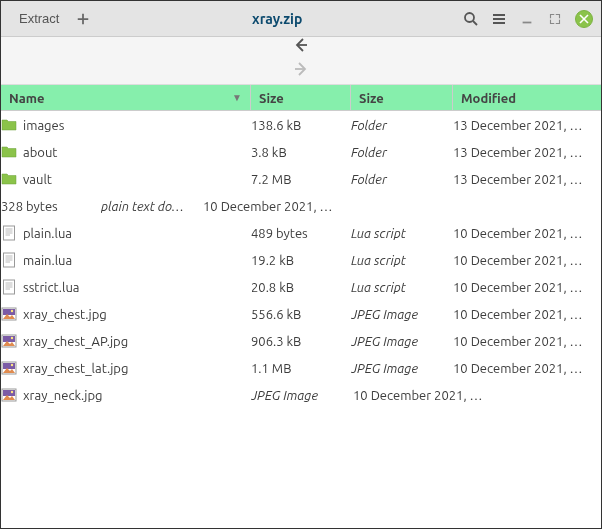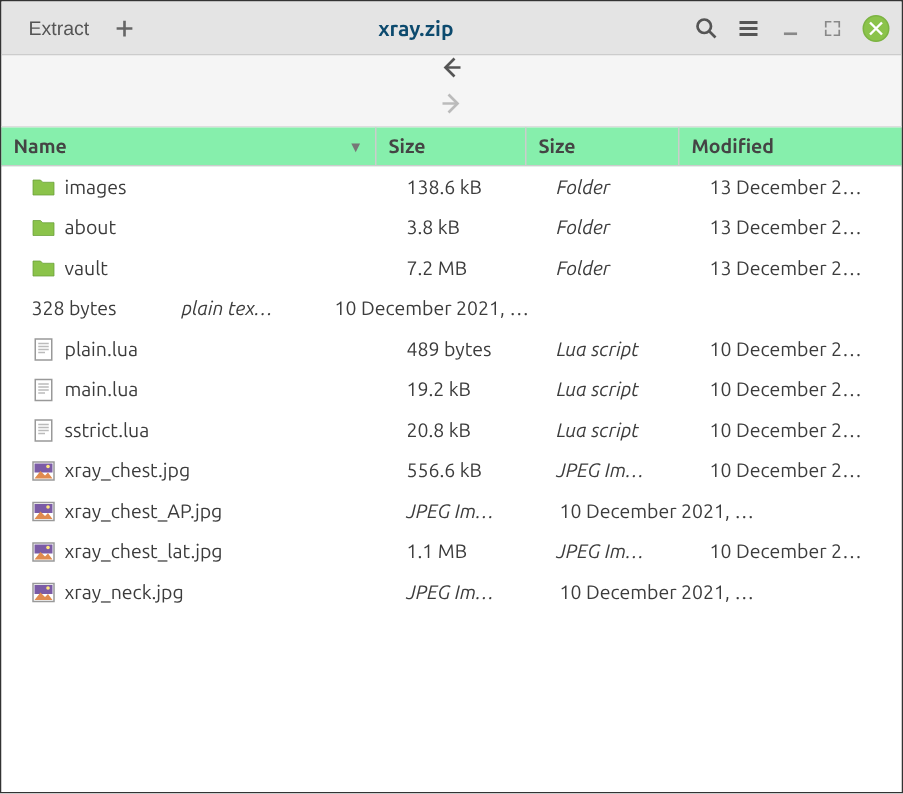--- a/index.html
+++ b/index.html
@@ -20,21 +20,21 @@
 .loc-field { flex: 1; height: 32px; background: #fff; border: 1px solid #bbb; border-radius: 3px; display: flex; align-items: center; padding: 0 6px; gap: 6px; }
 .loc-input { flex: 1; border: none; outline: none; font-size: 13px; background: transparent; }
 .headers { height: 26px; background: #86efac; display: flex; border-bottom: 1px solid #ccc; }
 .hcol { display: flex; align-items: center; padding: 0 8px; font-size: 13px; font-weight: bold; color: #444; border-right: 1px solid #ccc; cursor: pointer; }
 .hcol.name { width: 250px; justify-content: space-between; }
 .hcol.size { width: 100px; }
 .hcol.type { width: 102px; }
 .hcol.mod { flex: 1; border-right: none; }
 .rows { flex: 1; overflow: auto; background: #fff; }
 .row { height: 27px; display: flex; align-items: center; }
-.cell { padding: 0 20px; font-size: 13px; color: #3c3c3c; white-space: nowrap; overflow: hidden; text-overflow: ellipsis; }
+.cell { padding: 0 0; font-size: 13px; color: #3c3c3c; white-space: nowrap; overflow: hidden; text-overflow: ellipsis; }
 .cell.name { width: 250px; display: flex; align-items: center; gap: 6px; }
 .cell.size { width: 100px; }
 .cell.type { width: 102px; font-style: italic; }
 .cell.mod { flex: 1; }
 .ficon { width: 16px; height: 16px; flex-shrink: 0; }
 .sort-ind { color: #777; font-size: 10px; }
 </style>
 </head>
 <body>
 
@@ -222,20 +222,21 @@
       <div class="row">
         <div class="cell name">
           <svg class="ficon" viewBox="0 0 16 16">
             <rect x="1" y="2" width="14" height="12" fill="#fff" stroke="#999"></rect>
             <rect x="2" y="3" width="12" height="6" fill="#7b5ba6"></rect>
             <path d="M2 13 L6 8 L9 11 L11 9 L14 13 Z" fill="#e08b4f"></path>
             <circle cx="11" cy="5" r="1.2" fill="#ffe680"></circle>
           </svg>
           <span>xray_chest_AP.jpg</span>
         </div>
+        <div class="cell size">906.3 kB</div>
         <div class="cell type">JPEG Image</div>
         <div class="cell mod">10 December 2021, …</div>
       </div>
       <div class="row">
         <div class="cell name">
           <svg class="ficon" viewBox="0 0 16 16">
             <rect x="1" y="2" width="14" height="12" fill="#fff" stroke="#999"></rect>
             <rect x="2" y="3" width="12" height="6" fill="#7b5ba6"></rect>
             <path d="M2 13 L6 8 L9 11 L11 9 L14 13 Z" fill="#e08b4f"></path>
             <circle cx="11" cy="5" r="1.2" fill="#ffe680"></circle>

